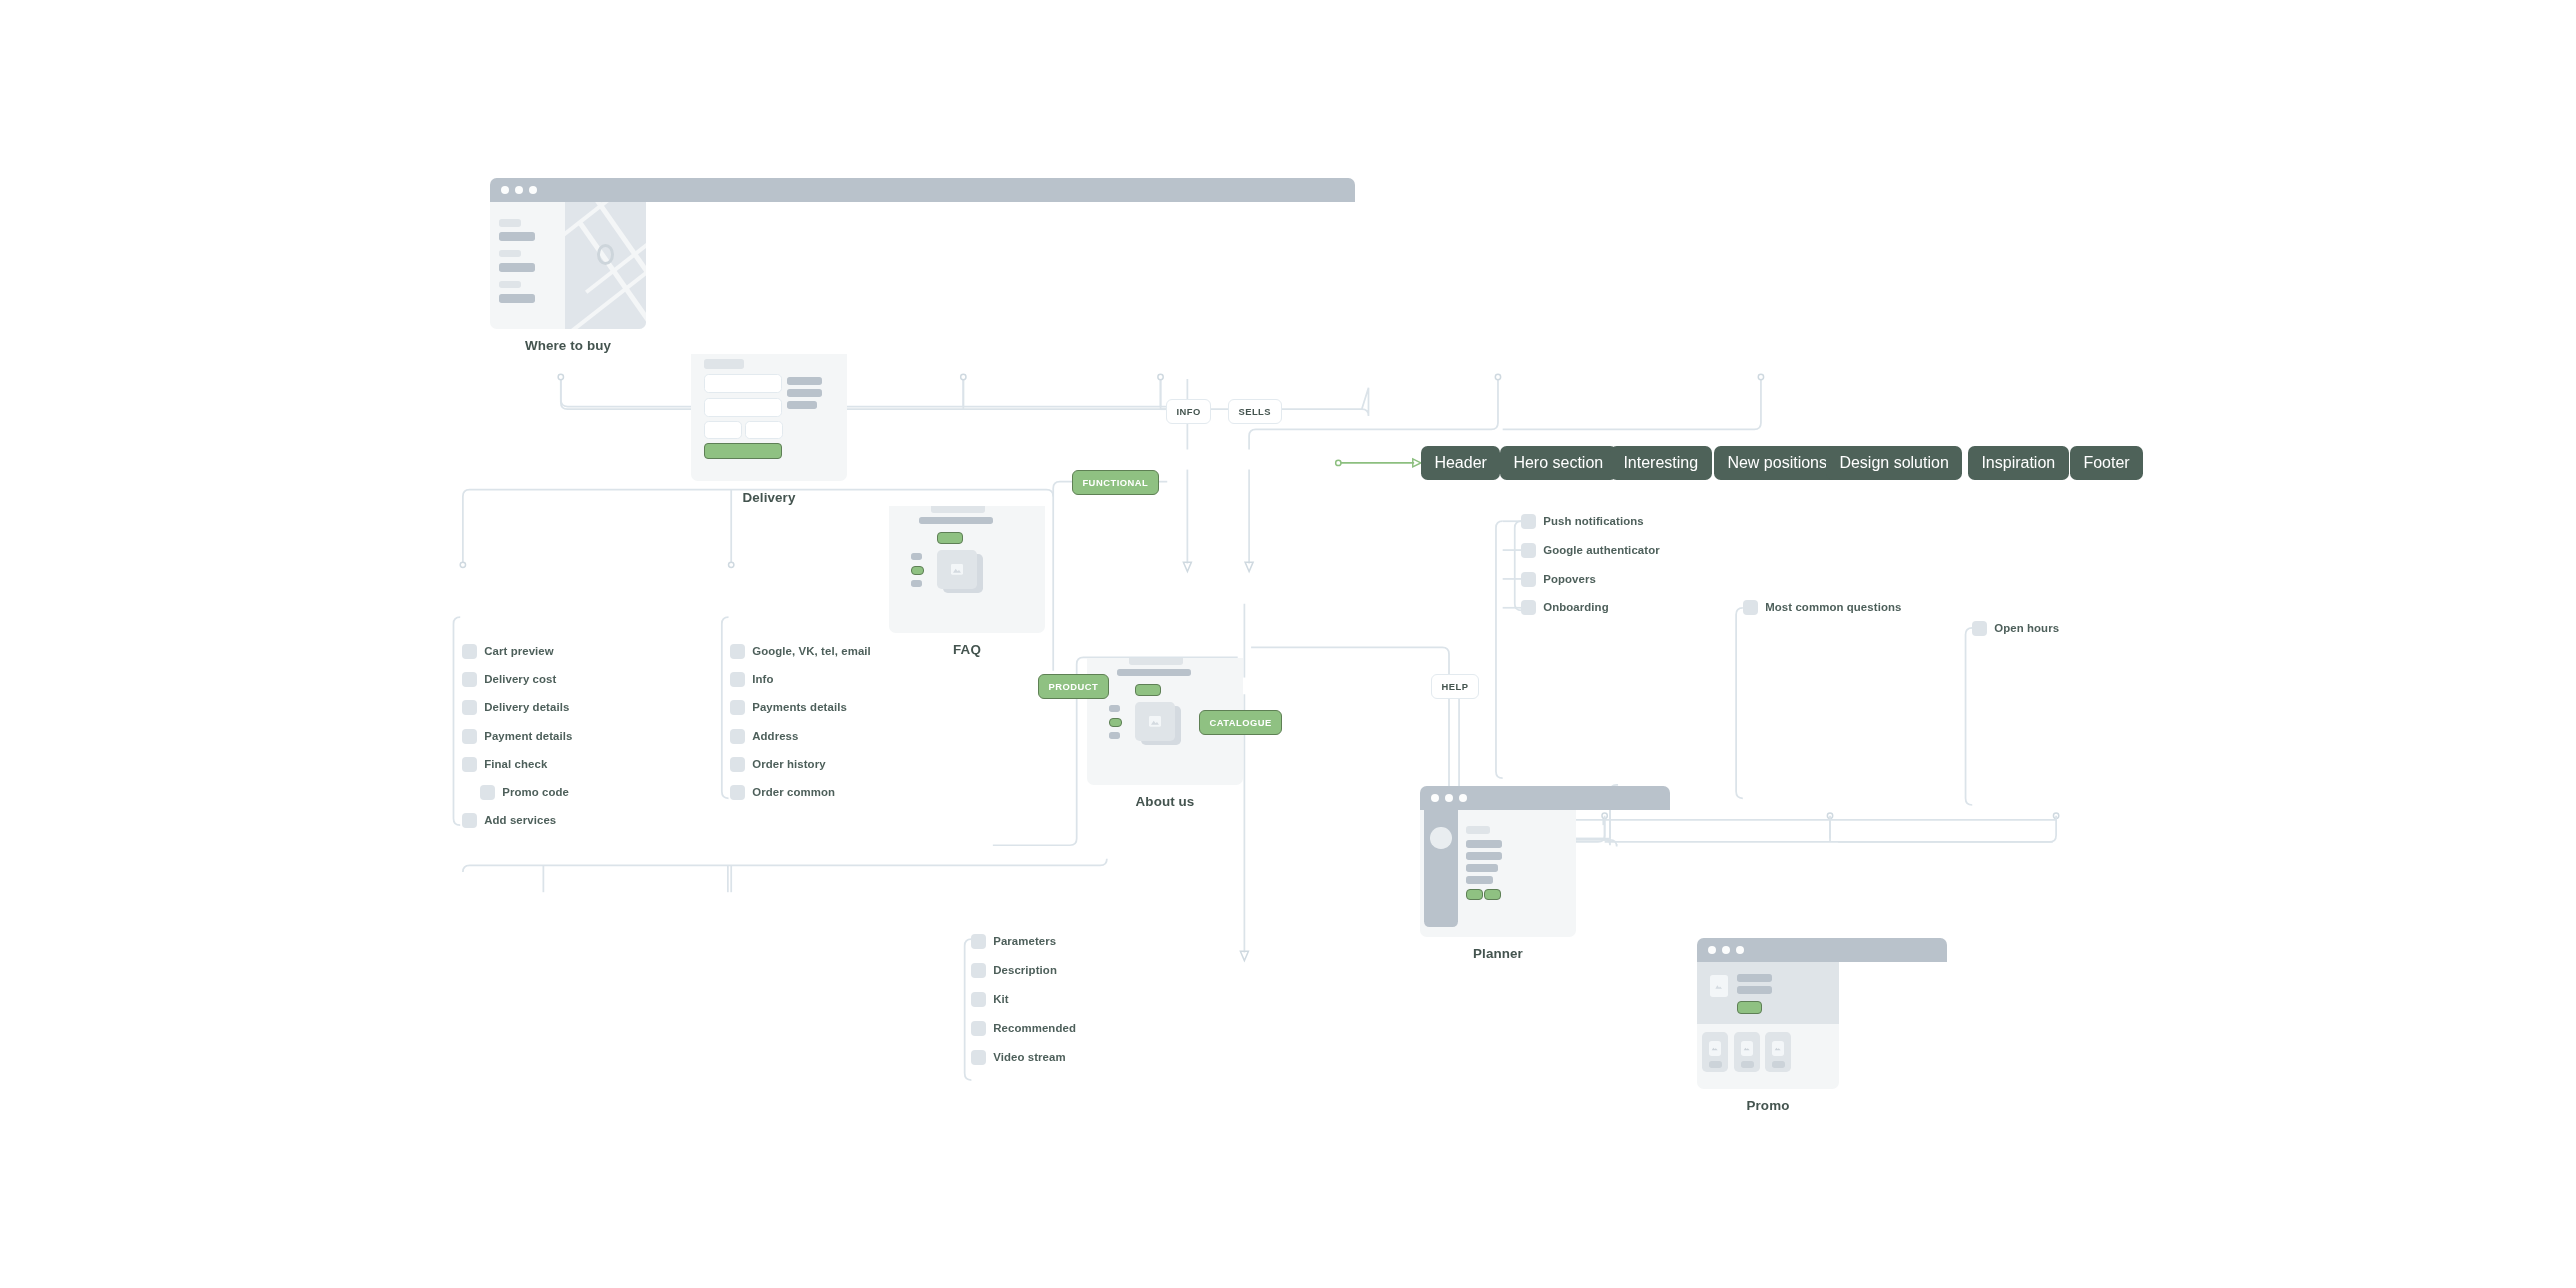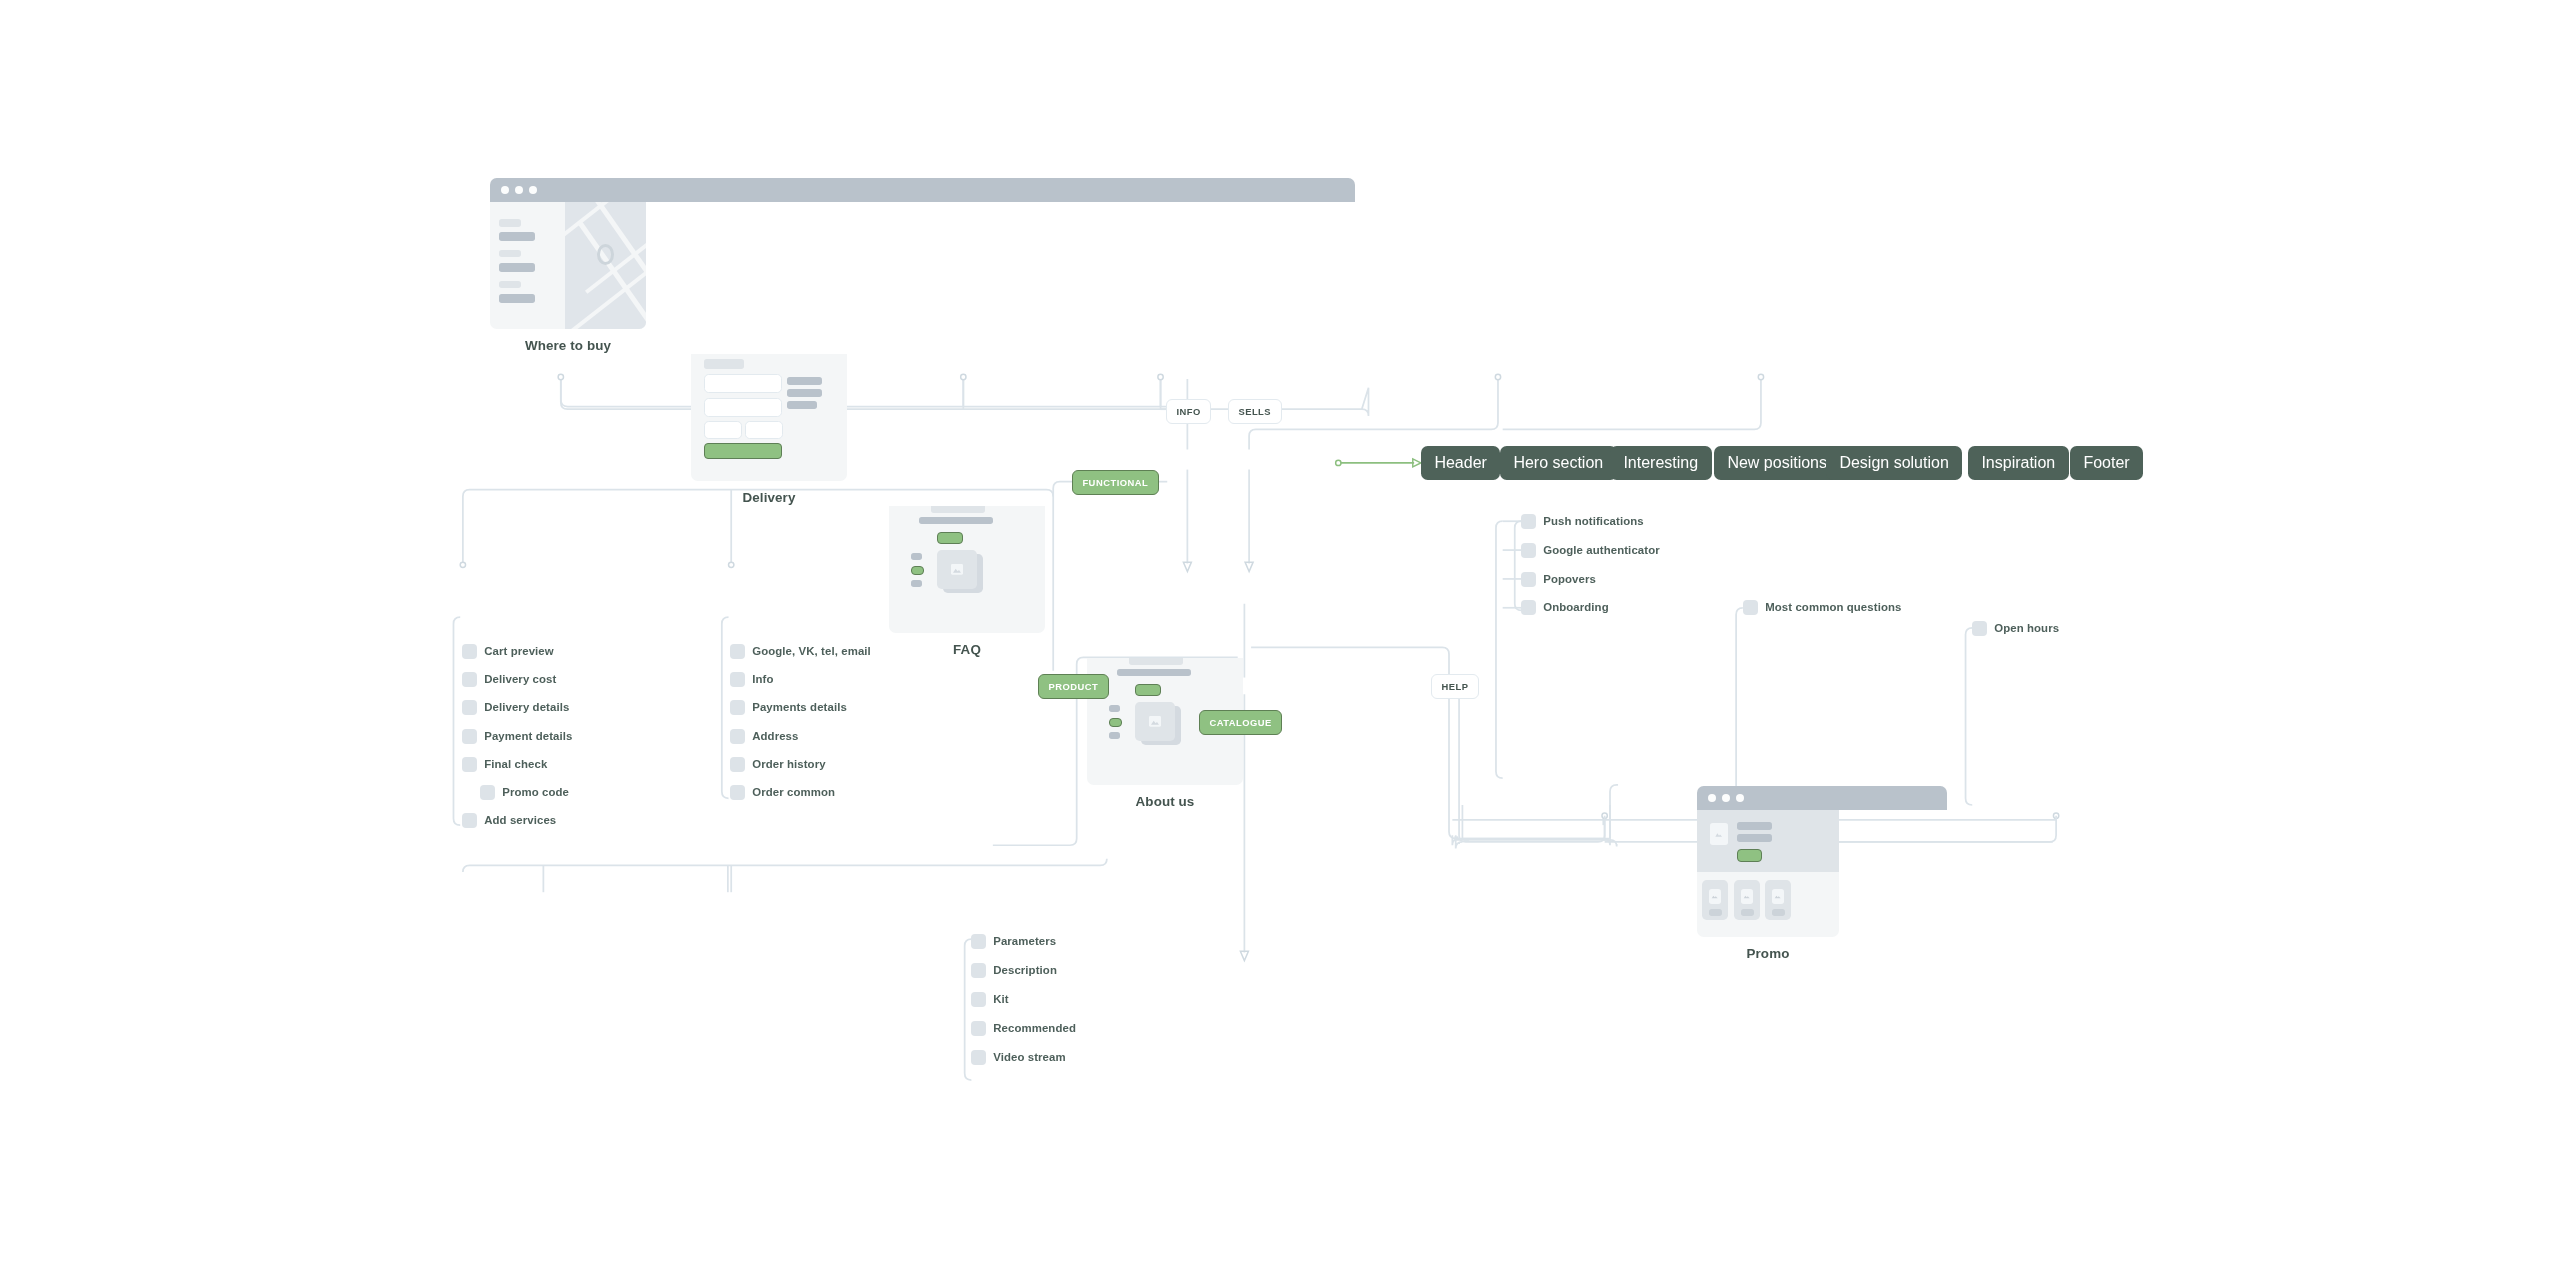--- a/index.html
+++ b/index.html
@@ -265,20 +265,41 @@
             <path d="M3 13 L7 7 L10 11 L12 9 L15 13 Z" fill="#d4dae0"></path>
           </svg>
       </div>
       <div class="sk" style="left:21.5px;top:47px;width:11.4px;height:7.4px;"></div>
       <div class="sk grn" style="left:21.5px;top:60px;width:11.4px;height:7.4px;"></div>
       <div class="sk" style="left:21.5px;top:74px;width:11.4px;height:7.4px;"></div>
     </div>
     <div class="caption" style="left:0;top:160px;width:156px;">About us</div>
   </div>
 
+  <div class="node browser" style="left:1420px;top:178px;width:250px;height:152px;">
+    <div class="bar" style="width:250px;">
+      <div class="dots">
+          <i></i>
+          <i></i>
+          <i></i>
+        </div>
+    </div>
+    <div class="body" style="width:156px;height:127px;">
+      <div style="position:absolute;left:4px;top:0;width:34px;height:117px;background:#b9c2cb;border-radius:0 0 5.4px 5.4px;"></div>
+      <div class="avatar" style="left:10px;top:17.4px;width:21.5px;height:21.5px;"></div>
+      <div class="sk lt" style="left:46px;top:16px;width:23.5px;height:8px;"></div>
+      <div class="sk" style="left:46px;top:29.5px;width:36px;height:8px;"></div>
+      <div class="sk" style="left:46px;top:42px;width:36px;height:8px;"></div>
+      <div class="sk" style="left:46px;top:54px;width:32px;height:8px;"></div>
+      <div class="sk" style="left:46px;top:66px;width:27px;height:8px;"></div>
+      <div class="sk grn" style="left:46px;top:79px;width:14.8px;height:8.7px;"></div>
+      <div class="sk grn" style="left:64px;top:79px;width:14.8px;height:8.7px;"></div>
+    </div>
+    <div class="caption" style="left:0;top:160px;width:156px;">Planner</div>
+  </div>
 
   <div class="node browser" style="left:1697px;top:178px;width:250px;height:152px;">
     <div class="bar" style="width:250px;">
       <div class="dots">
           <i></i>
           <i></i>
           <i></i>
         </div>
     </div>
     <div class="body" style="width:142px;height:127px;">

